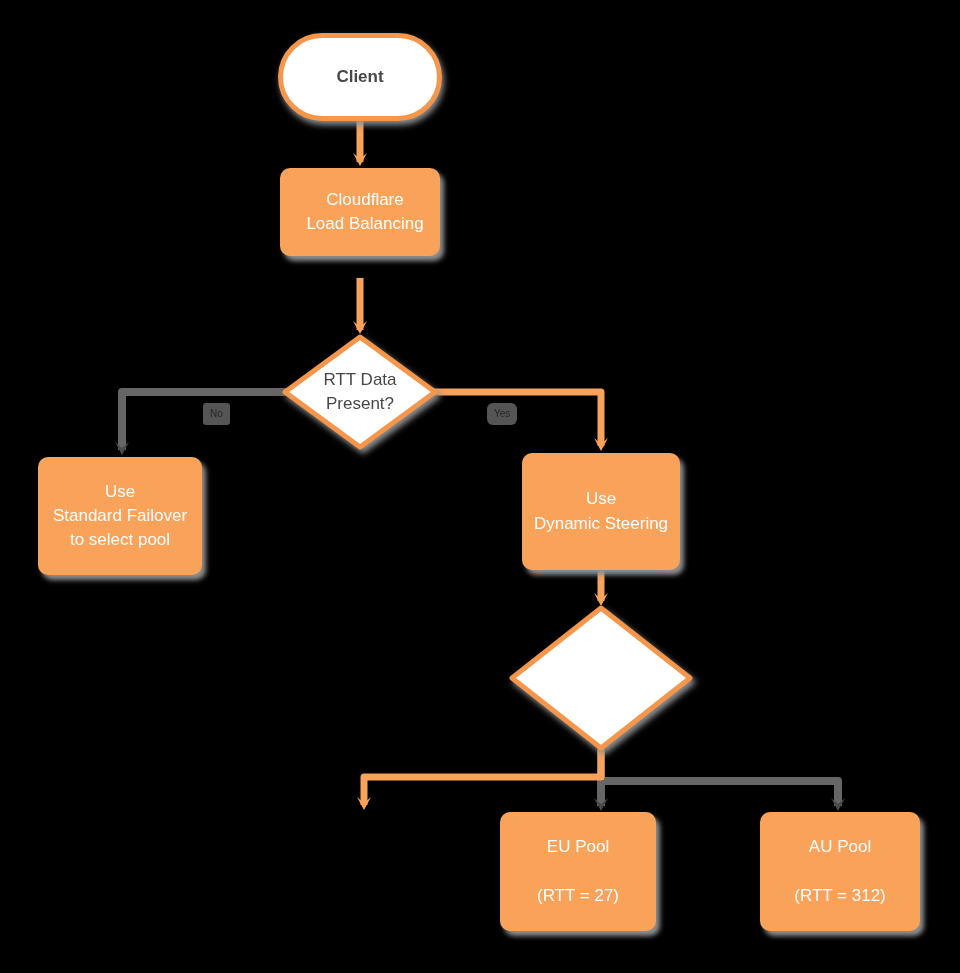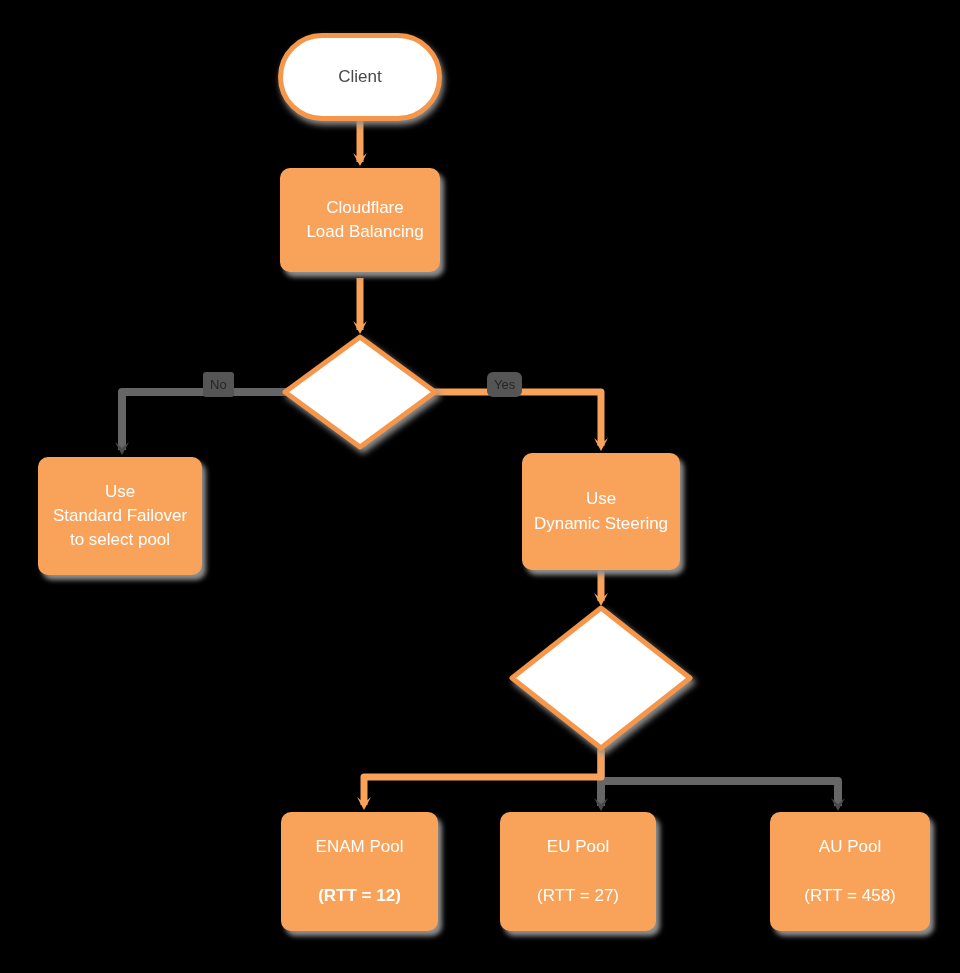--- a/index.html
+++ b/index.html
@@ -45,38 +45,40 @@
     color: var(--white);
     border-radius: 10px;
     box-shadow: 4px 5px 5px var(--shadow);
   }
   .pill {
     background: var(--white);
     color: var(--dark-text);
     border: 5px solid var(--orange-border);
     border-radius: 46px;
     box-shadow: 2px 4px 6px var(--shadow);
+    font-weight: bold;
   }
   .dlabel {
     color: var(--dark-text);
     background: transparent;
     pointer-events: none;
   }
   .pool-line { display: block; }
   .bold { font-weight: 700; }
 
   
   .elabel {
     position: absolute;
     background: var(--label-bg);
     color: var(--label-text);
-    font-size: 13px;
+    font-size: 10px;
     line-height: 1;
     padding: 6px 7px;
     border-radius: 3px;
+    margin-top: 31px;
   }
 </style>
 </head>
 <body>
 
 <div class="canvas">
 
   <svg width="960" height="973" viewBox="0 0 960 973">
 
     <path class="edge-g" d="M 287 392 H 122 V 450"></path>
@@ -102,50 +104,46 @@
 
     <path class="edge-o" d="M 601 744 V 777 H 364 V 805"></path>
     <path class="head-o" d="M 357 797 L 364 810 L 371 797 L 364 803 Z"></path>
 
     <polygon class="diamond" points="360,337 435,392 360,447 285,392"></polygon>
     <polygon class="diamond" points="601,608 690,678 601,748 512,678"></polygon>
   </svg>
 
   <div class="node pill" style="left:278px; top:33px; width:164px; height:88px;">Client</div>
 
-  <div class="node box" style="left:280px; top:168px; width:160px; height:104px;padding-left:10px;">Cloudflare
+  <div class="node box" style="left:280px; top:168px; width:160px; height:88px;padding-left:10px;">Cloudflare
 Load Balancing</div>
 
   <div class="node box" style="left:38px; top:457px; width:164px; height:118px;">Use
 Standard Failover
 to select pool</div>
 
   <div class="node box" style="left:522px; top:453px; width:158px; height:117px;">Use
 Dynamic Steering</div>
 
+  <div class="node dlabel" style="left:290px; top:342px; width:140px; height:100px;">RTT Data
+Present?</div>
 
 
-  <div class="node box" style="left:281px; top:812px; width:157px; height:119px;">
-    <div>
-      <span class="pool-line">ENAM Pool</span>
-      <span class="pool-line bold">(RTT = 12)</span>
-    </div>
-  </div>
 
   <div class="node box" style="left:500px; top:812px; width:156px; height:119px;">
     <div>
       <span class="pool-line">EU Pool</span>
       <span class="pool-line">(RTT = 27)</span>
     </div>
   </div>
 
-  <div class="node box" style="left:760px; top:812px; width:160px; height:119px;margin-left:10px;">
+  <div class="node box" style="left:760px; top:812px; width:160px; height:119px;">
     <div>
       <span class="pool-line">AU Pool</span>
-      <span class="pool-line">(RTT = 458)</span>
+      <span class="pool-line">(RTT = 312)</span>
     </div>
   </div>
 
   <div class="elabel" style="left:203px; top:372px;">No</div>
 
   <div class="elabel" style="left:487px; top:372px;border-radius:6px;">Yes</div>
 
 </div>
 
 </body></html>

